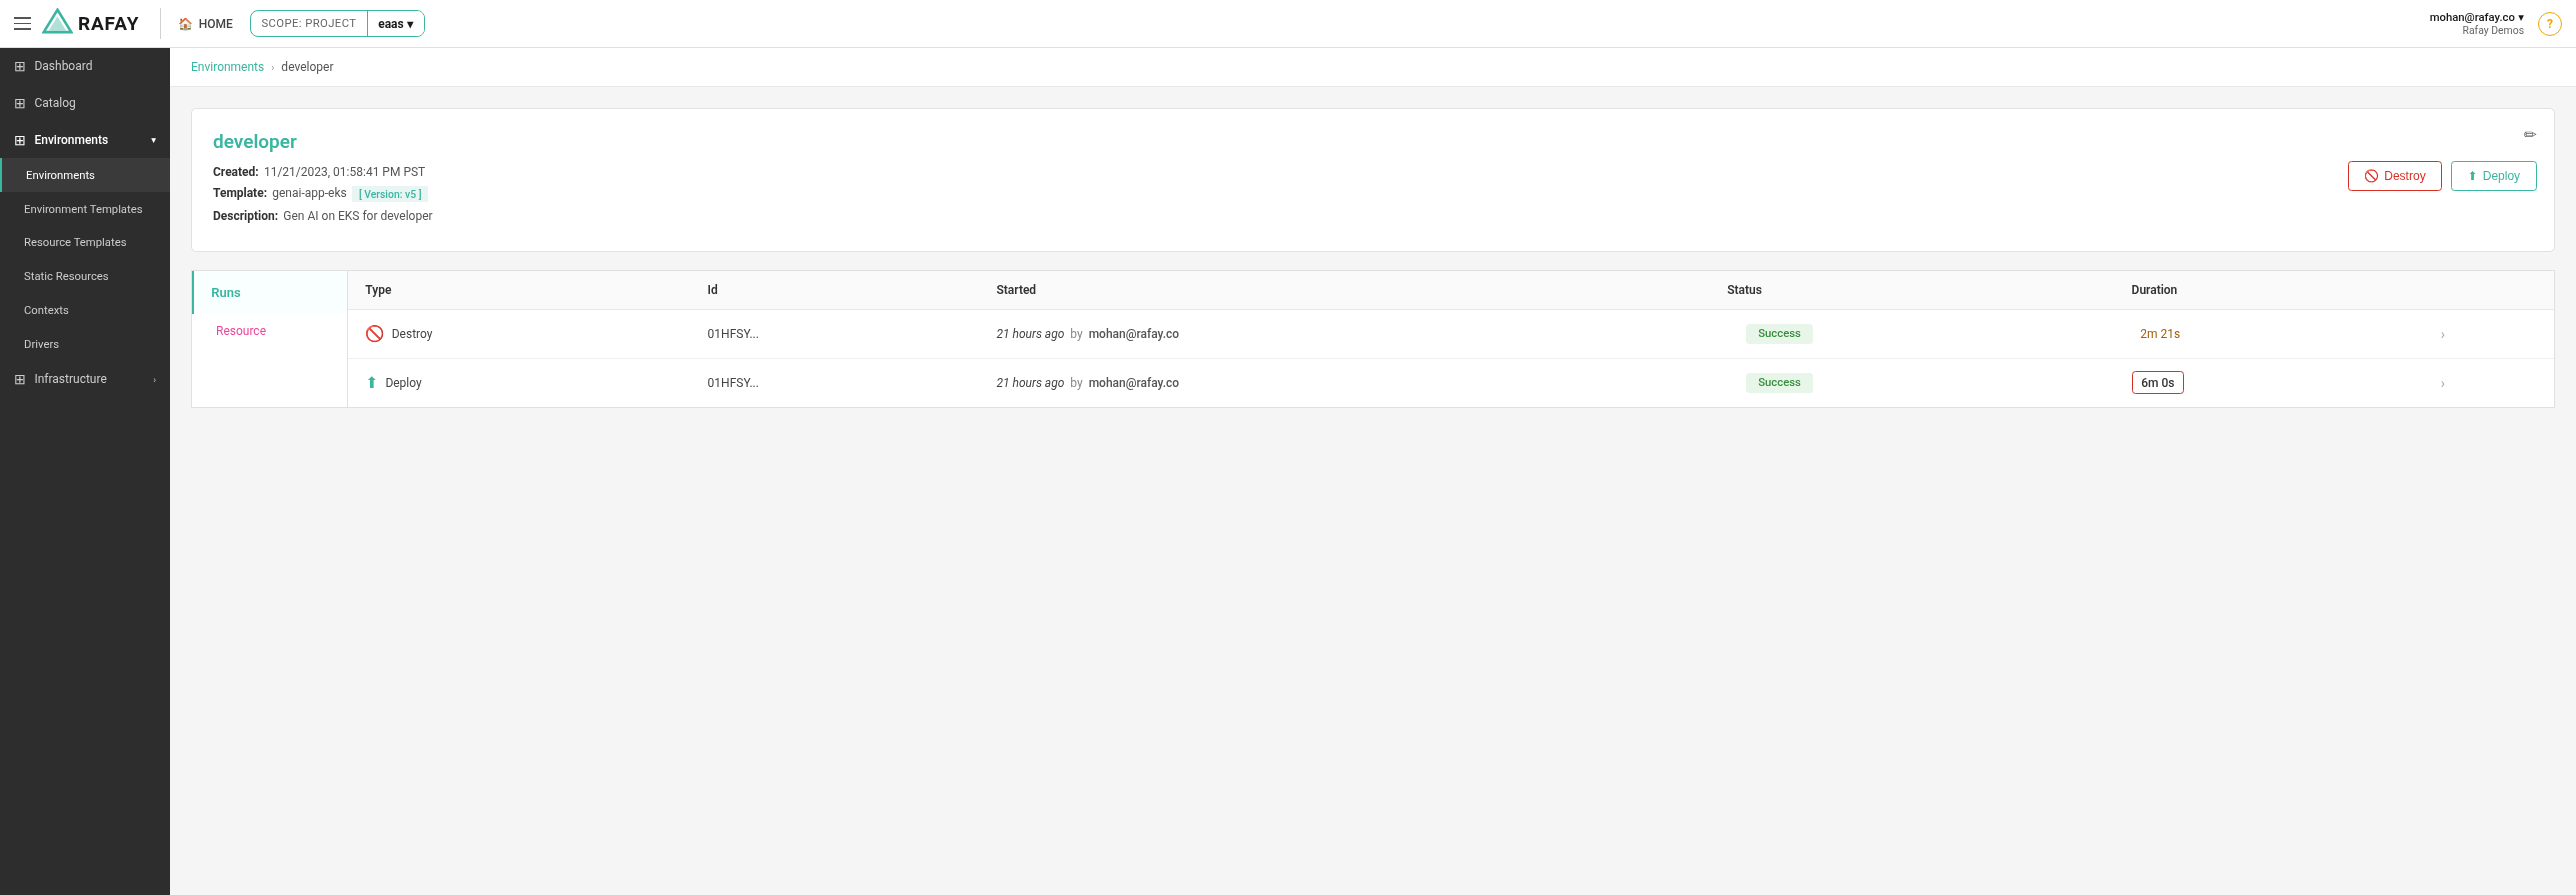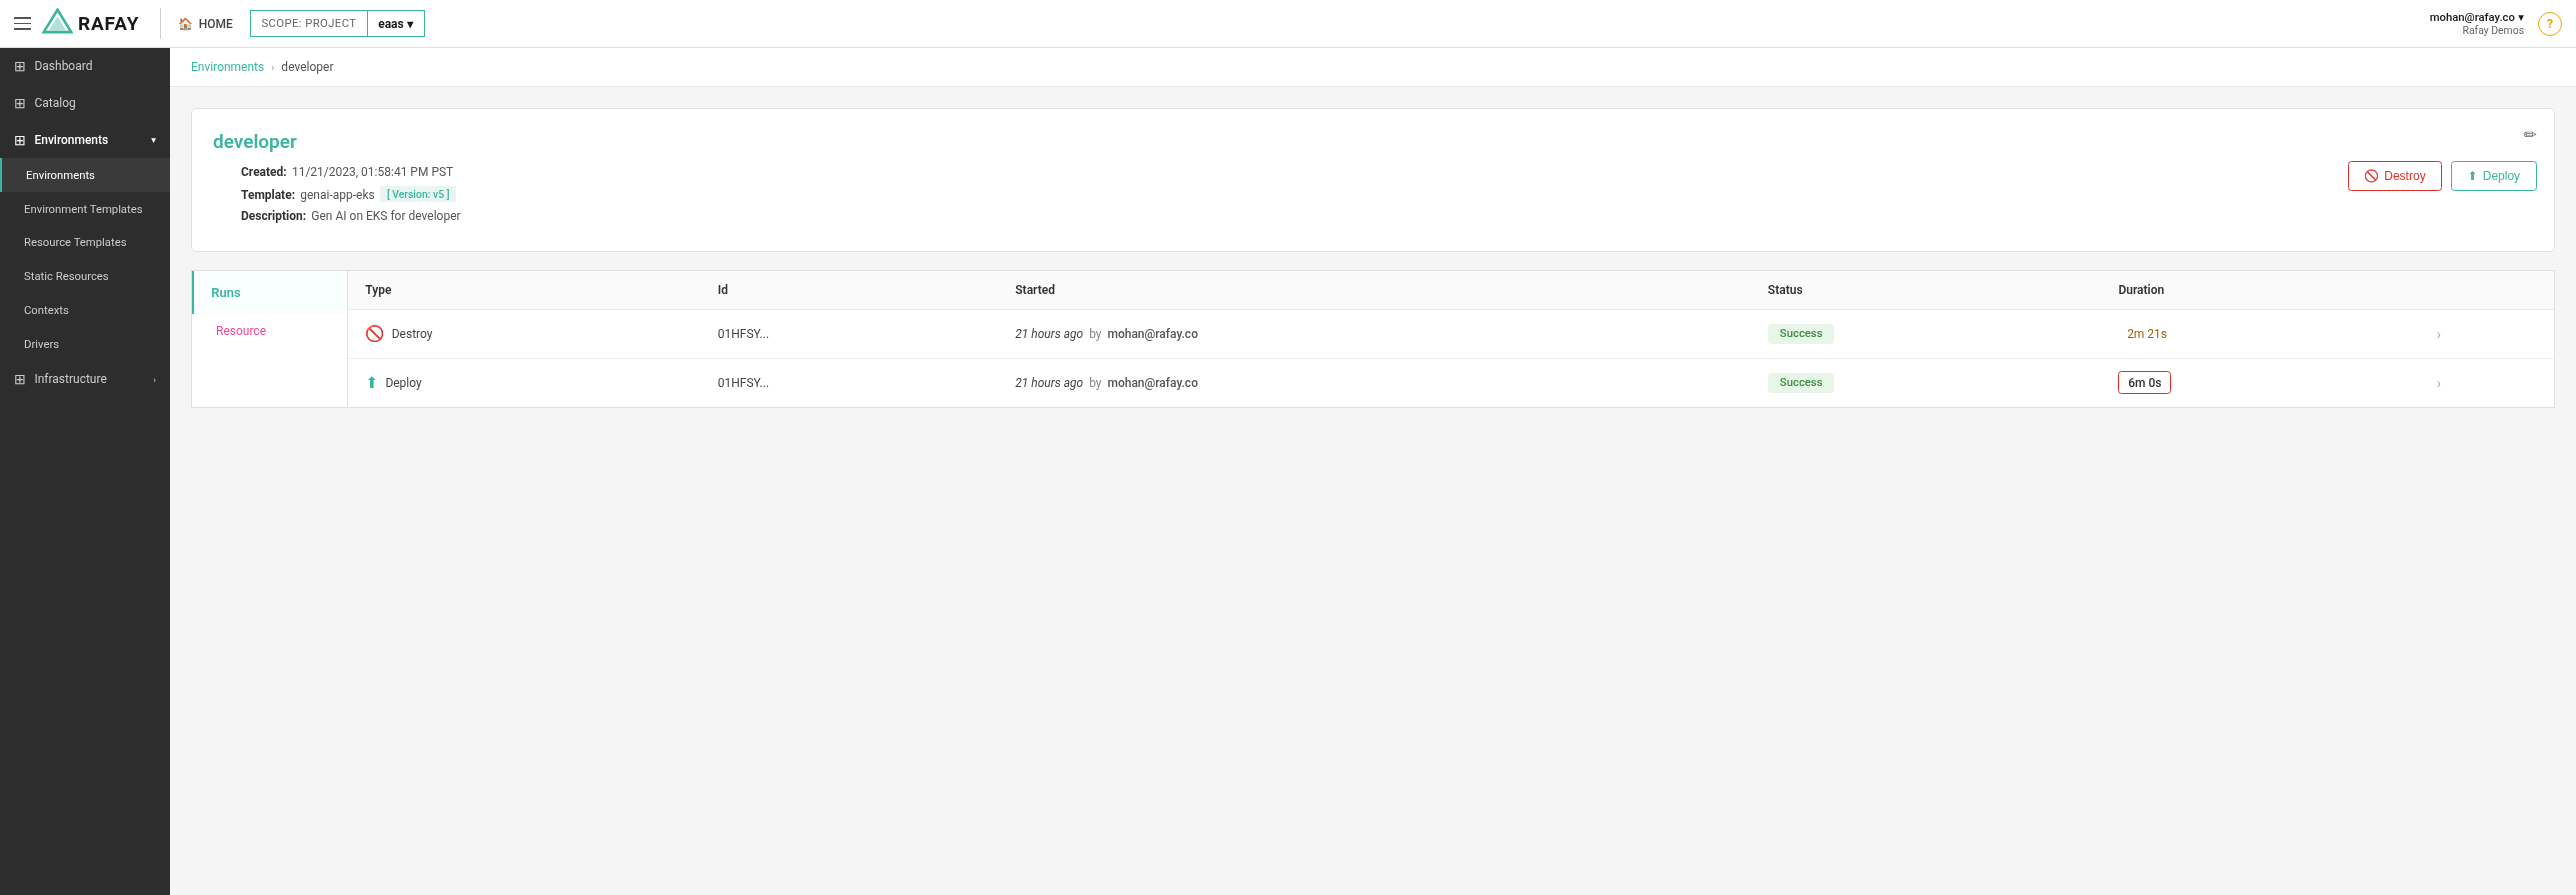--- a/index.html
+++ b/index.html
@@ -10,21 +10,21 @@
       display: flex; align-items: center; background: #fff; border-bottom: 0.9px solid #e0e0e0;
       padding: 0 14px; height: 48px; flex-shrink: 0; z-index: 100;
     }
     .nav-hamburger { margin-right: 10.4px; cursor: pointer; display: flex; flex-direction: column; gap: 3.5px; }
     .nav-hamburger span { display: block; width: 17.3px; height: 1.7px; background: #555; }
     .nav-logo { display: flex; align-items: center; gap: 5.2px; margin-right: 21px; }
     .nav-logo-icon { width: 31px; height: 31px; }
     .nav-logo-text { font-size: 19px; font-weight: 700; color: #1a1a1a; letter-spacing: 0.9px; }
     .nav-divider { width: 0.9px; height: 31px; background: #d0d0d0; margin-right: 17.3px; }
     .nav-home { display: flex; align-items: center; gap: 5.2px; color: #444; font-weight: 500; margin-right: 17.3px; cursor: pointer; }
-    .nav-scope { display: flex; align-items: center; border: 1.7px solid #3ab5a0; border-radius: 0; overflow: hidden; }
+    .nav-scope { display: flex; align-items: center; border: 1.7px solid #3ab5a0; border-radius: 8px; overflow: hidden; }
     .nav-scope-label { padding: 5.2px 10.4px; color: #666; font-size: 11.3px; letter-spacing: 0.4px; }
     .nav-scope-value { display: flex; align-items: center; gap: 3.5px; padding: 5.2px 10.4px; background: #fff; font-weight: 700; color: #1a1a1a; cursor: pointer; border-left: 0.9px solid #3ab5a0; text-align: right; }
     .nav-right { margin-left: auto; display: flex; align-items: center; gap: 14px; }
     .nav-user { text-align: right; }
     .nav-user-email { font-size: 11.3px; font-weight: 500; color: #1a1a1a; display: flex; align-items: center; gap: 3.5px; cursor: pointer; }
     .nav-user-org { font-size: 10.4px; color: #666; }
     .nav-help { width: 24px; height: 24px; border-radius: 50%; border: 1.7px solid #f0a500; display: flex; align-items: center; justify-content: center; color: #f0a500; font-weight: 700; cursor: pointer; font-size: 12px; }
 
     
     .body-layout { display: flex; flex: 1; overflow: hidden; }
@@ -46,21 +46,21 @@
     .breadcrumb-link { color: #3ab5a0; font-size: 12px; cursor: pointer; }
     .breadcrumb-sep { color: #999; font-size: 10.4px; }
     .breadcrumb-current { color: #555; font-size: 12px; }
 
     
     .page-content { padding: 21px; }
 
     
     .detail-card { background: #fff; border-radius: 5.2px; border: 0.9px solid #e0e0e0; padding: 21px; margin-bottom: 17.3px; position: relative; }
     .detail-title { font-size: 19px; font-weight: 600; color: #3ab5a0; margin-bottom: 12px; }
-    .detail-row { display: flex; align-items: flex-end; gap: 5.2px; margin-bottom: 7px; font-size: 12px; color: #555; margin-left: 28px; }
+    .detail-row { display: flex; align-items: flex-start; gap: 5.2px; margin-bottom: 7px; font-size: 12px; color: #555; }
     .detail-label { font-weight: 700; color: #333; }
     .detail-value { color: #555; }
     .detail-tag { background: #e8f5f3; color: #3ab5a0; padding: 1.7px 7px; border-radius: 0; font-size: 10.4px; font-weight: 500; }
     .edit-icon { position: absolute; top: 17.3px; right: 17.3px; cursor: pointer; color: #666; font-size: 15.6px; }
     .action-buttons { position: absolute; top: 52px; right: 17.3px; display: flex; gap: 8.7px; }
     .btn-destroy { padding: 7px 15.6px; border: 1.7px solid #d93025; background: #fff; color: #d93025; border-radius: 3.5px; cursor: pointer; font-size: 12px; font-weight: 500; display: flex; align-items: center; gap: 5.2px; }
     .btn-deploy { padding: 7px 15.6px; border: 1.7px solid #3ab5a0; background: #fff; color: #3ab5a0; border-radius: 3.5px; cursor: pointer; font-size: 12px; font-weight: 500; display: flex; align-items: center; gap: 5.2px; }
 
     
     .runs-panel { background: #fff; border-radius: 0; border: 0.9px solid #e0e0e0; display: flex; overflow: hidden; }
@@ -69,21 +69,21 @@
     .runs-tab.active { color: #3ab5a0; font-weight: 600; border-left: 2.6px solid #3ab5a0; background: #f8fffe; }
     .runs-tab-sub { padding: 10.4px 17.3px 10.4px 24px; cursor: pointer; font-size: 12px; color: #ec4899; }
     .runs-content { flex: 1; padding: 0; }
 
     
     .runs-table { width: 100%; border-collapse: collapse; }
     .runs-table th { padding: 12px 17.3px; text-align: left; font-size: 12px; font-weight: 600; color: #333; border-bottom: 0.9px solid #e8e8e8; background: #fafafa; }
     .runs-table td { padding: 14px 17.3px; font-size: 12px; color: #444; border-bottom: 0.9px solid #f0f0f0; }
     .runs-table tr:last-child td { border-bottom: none; }
     .status-badge { padding: 3.5px 12px; border-radius: 3.5px; font-size: 11.3px; font-weight: 500; display: inline-block; }
-    .status-success { background: #e8f5e9; color: #388e3c; }
+    .status-success { background: #e8f5e9; color: #388e3c; margin-left: 19px; }
     .duration-highlighted { border: 1.7px solid #d93025; border-radius: 3.5px; padding: 3.5px 8.7px; color: #333; font-weight: 500; }
     .duration-normal { padding: 3.5px 8.7px; color: #a16207; font-weight: 400; }
     .row-chevron { color: #aaa; font-size: 14px; cursor: pointer; }
     .type-cell { display: flex; align-items: center; gap: 7px; }
     .started-by { font-style: italic; }
     .by-label { color: #888; font-style: normal; }
     .by-user { color: #555; font-weight: 500; font-style: normal; }
   </style>
 </head>
 <body>

